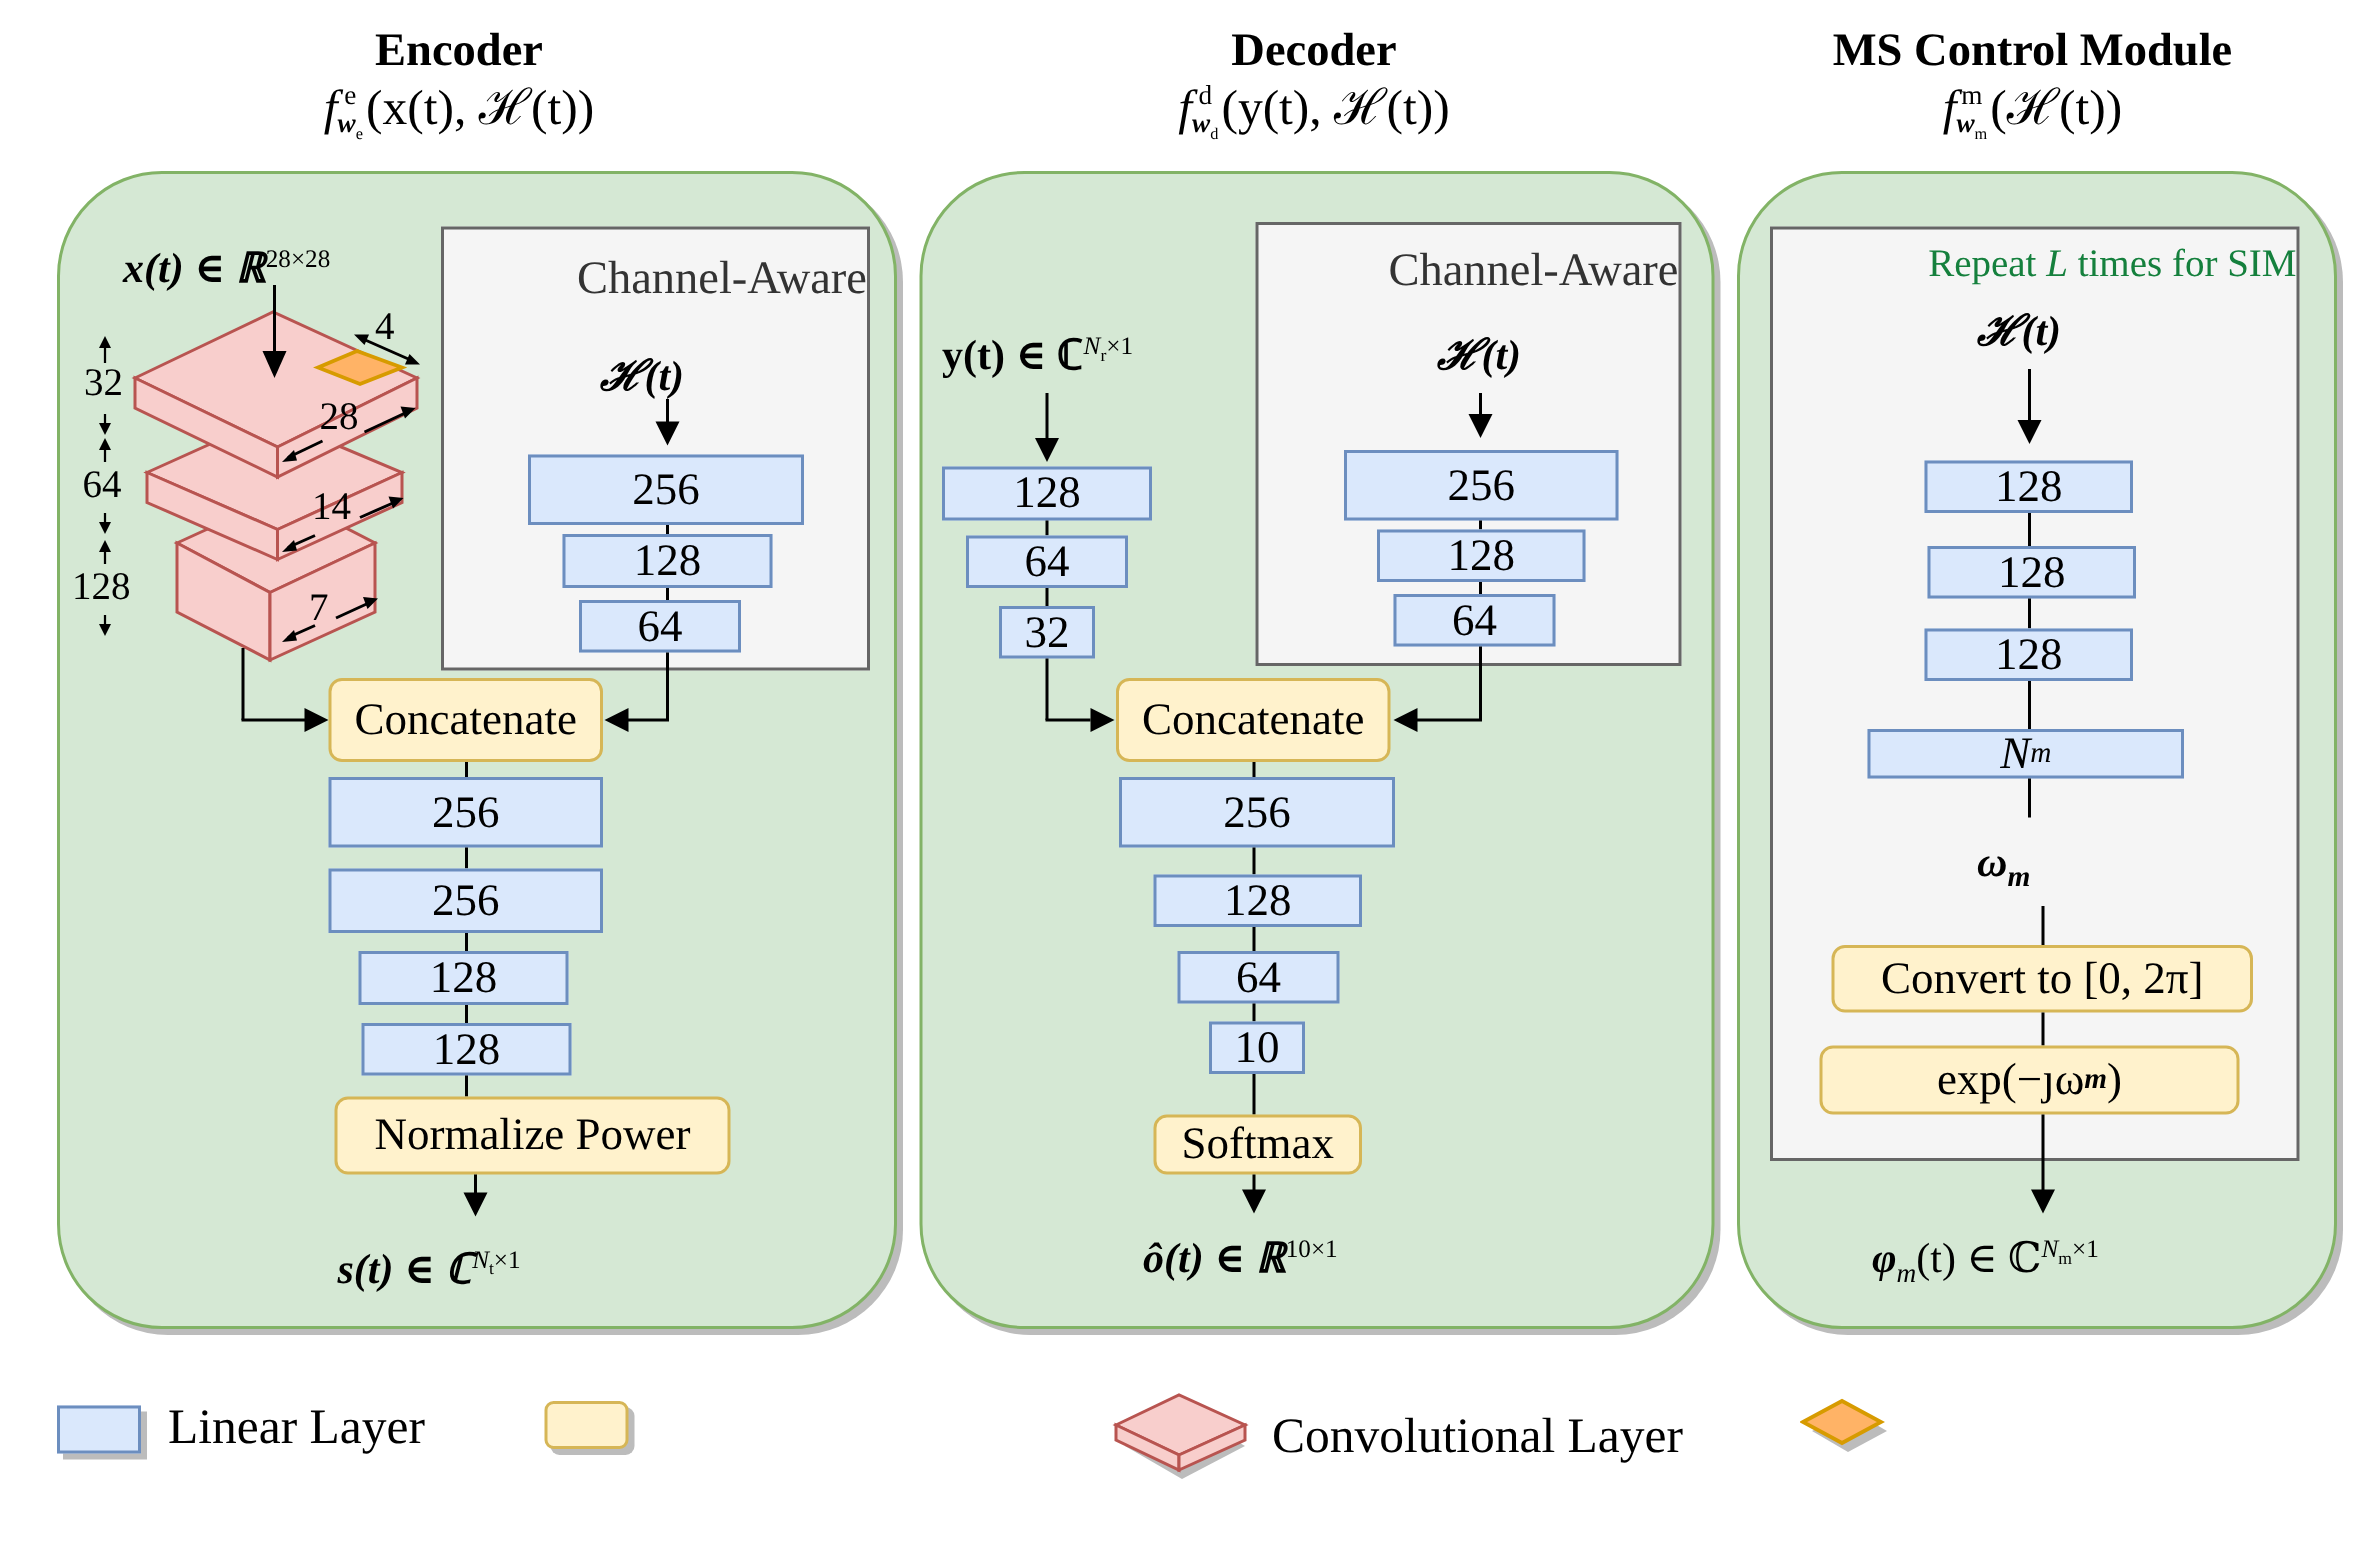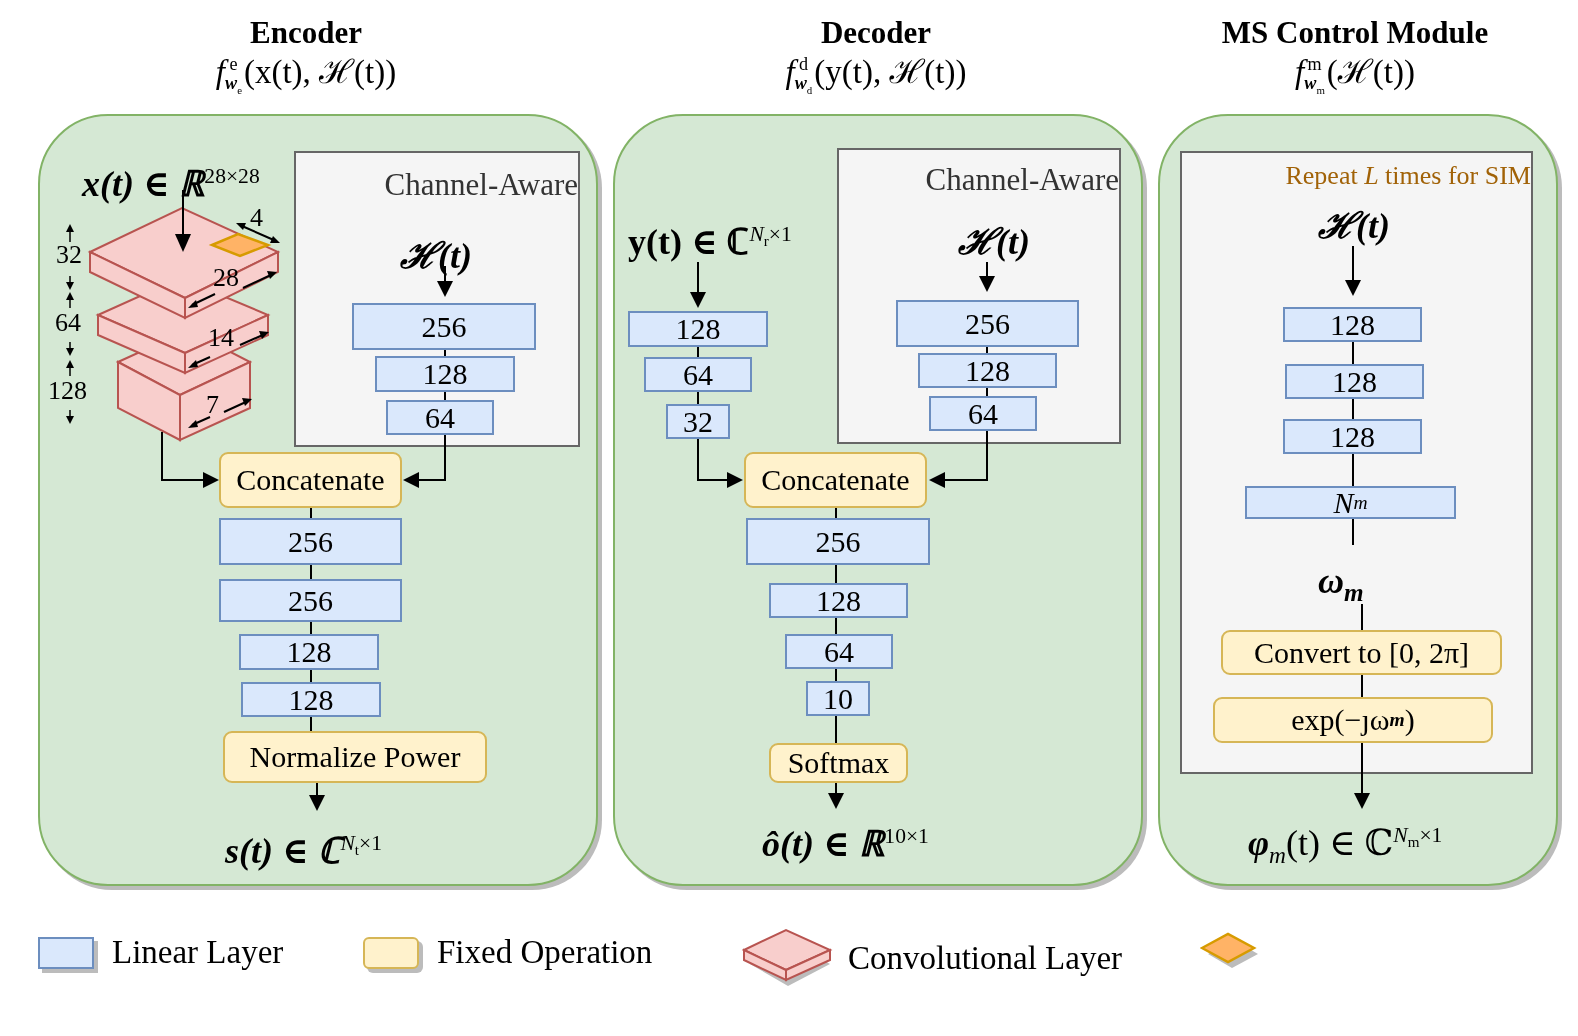--- a/index.html
+++ b/index.html
@@ -11,21 +11,21 @@
   .formula i, .math i { font-style: italic; }
   .formula sup, .formula sub, .math sup, .math sub { font-size: 60%; }
   .panel { position: absolute; background: #d5e8d4; border: 2px solid #82b366; border-radius: 70px;
            box-shadow: 4px 4px 0 #bcbcbc; }
   .inner { position: absolute; background: #f5f5f5; border: 2px solid #666666; }
   .inner-title { position: absolute; left: 0; right: 0; text-align: right; color: #333; font-size: 31px; }
   .lin { position: absolute; background: #dae8fc; border: 2px solid #6c8ebf; box-sizing: border-box;
          display: flex; align-items: center; justify-content: center; font-size: 30px; }
   .fix { position: absolute; background: #fff2cc; border: 2px solid #d6b656; border-radius: 9px; box-sizing: border-box;
          display: flex; align-items: center; justify-content: center; font-size: 30px; white-space: nowrap; }
-  .math { position: absolute; font-size: 36px; white-space: nowrap; }
+  .math { position: absolute; font-size: 28px; white-space: nowrap; }
   .vline { position: absolute; width: 2px; background: #000; }
   .hline { position: absolute; height: 2px; background: #000; }
   .arrow-down { position: absolute; width: 0; height: 0; border-left: 8px solid transparent; border-right: 8px solid transparent; border-top: 16px solid #000; }
   .arrow-right { position: absolute; width: 0; height: 0; border-top: 8px solid transparent; border-bottom: 8px solid transparent; border-left: 16px solid #000; }
   .arrow-left { position: absolute; width: 0; height: 0; border-top: 8px solid transparent; border-bottom: 8px solid transparent; border-right: 16px solid #000; }
   .legend-item { position: absolute; display: flex; align-items: center; font-size: 33px; }
   .swatch-lin { width: 52px; height: 28px; background: #dae8fc; border: 2px solid #6c8ebf; box-shadow: 4px 4px 0 #bcbcbc; margin-right: 18px; }
   .swatch-fix { width: 52px; height: 28px; background: #fff2cc; border: 2px solid #d6b656; border-radius: 6px; box-shadow: 4px 4px 0 #bcbcbc; margin-right: 18px; }
   .dimlabel { position: absolute; font-size: 26px; }
   .bb { font-weight: bold; font-style: italic; }
@@ -205,21 +205,21 @@
 <div class="vline" style="left:835px; top:716px; height:27px;"></div>
 <div class="fix" style="left:769px; top:743px; width:139px; height:40px;">Softmax</div>
 <div class="vline" style="left:835px; top:783px; height:12px;"></div>
 <div class="arrow-down" style="left:828px; top:793px;"></div>
 <div class="math" style="left:762px; top:818px;">
   <span class="bb">ô(t) ∈ ℝ</span><sup>10×1</sup>
 </div>
 
 <div class="panel" style="left:1158px; top:114px; width:396px; height:768px;"></div>
 <div class="inner" style="left:1180px; top:151px; width:349px; height:619px;">
-  <div class="inner-title" style="top:8px; color:#a16207; font-size:26px;">
+  <div class="inner-title" style="top:8px; color:#15803d; font-size:26px;">
     <span>Repeat </span><i>L</i><span> times for SIM</span>
   </div>
 </div>
 <div class="math" style="left:1318px; top:200px;"><span class="bb">ℋ(t)</span></div>
 <div class="vline" style="left:1352px; top:246px; height:36px;"></div>
 <div class="arrow-down" style="left:1345px; top:280px;"></div>
 <div class="lin" style="left:1283px; top:307px; width:139px; height:35px;">128</div>
 <div class="vline" style="left:1352px; top:342px; height:22px;"></div>
 <div class="lin" style="left:1285px; top:364px; width:139px; height:35px;">128</div>
 <div class="vline" style="left:1352px; top:399px; height:20px;"></div>
@@ -244,21 +244,20 @@
 <div class="math" style="left:1248px; top:822px;">
   <b><i>φ</i></b><sub style="font-size:65%"><i>m</i></sub><span>(t) ∈ ℂ</span><sup><i>N</i><sub style="font-size:70%">m</sub><span>×1</span></sup>
 </div>
 
 <div class="legend-item" style="left:38px; top:934px;">
   <div class="swatch-lin"></div>
   <span>Linear Layer</span>
 </div>
 <div class="legend-item" style="left:363px; top:934px;">
   <div class="swatch-fix"></div>
-  <span>Fixed Operation</span>
 </div>
 <div class="legend-item" style="left:740px; top:928px;">
   <svg width="94" height="60" viewBox="0 0 94 60" style="margin-right:14px;">
     <polygon points="10,36 48,58 90,36 52,14" fill="#bcbcbc"></polygon>
     <polygon points="4,22 46,2 90,22 46,42" fill="#f8cecc" stroke="#b85450" stroke-width="2"></polygon>
     <polygon points="4,22 46,42 46,52 4,32" fill="#f8cecc" stroke="#b85450" stroke-width="2"></polygon>
     <polygon points="46,42 90,22 90,32 46,52" fill="#f8cecc" stroke="#b85450" stroke-width="2"></polygon>
   </svg>
   <span>Convolutional Layer</span>
 </div>

